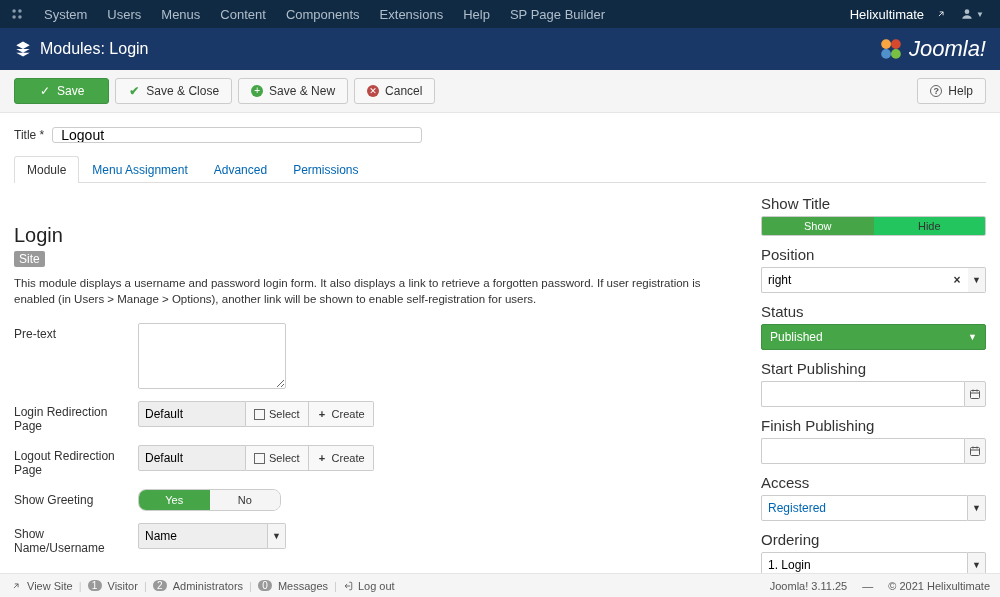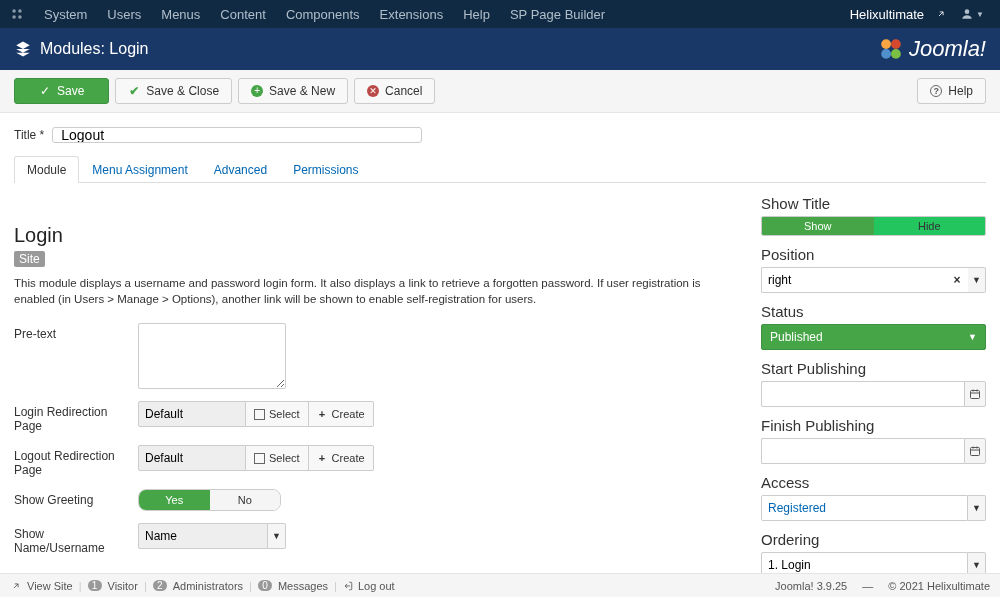--- a/index.html
+++ b/index.html
@@ -343,18 +343,18 @@
   <span class="sep">|</span>
   <span style="display:flex; align-items:center; gap:4px;">
     <span class="fico">
       <svg width="10" height="10" viewBox="0 0 24 24" fill="none" stroke="#555" stroke-width="2">
           <path d="M15 3h4a2 2 0 0 1 2 2v14a2 2 0 0 1-2 2h-4M10 17l-5-5 5-5M5 12h12"></path>
         </svg>
     </span>
     <span>Log out</span>
   </span>
   <span class="spacer"></span>
-  <span>Joomla! 3.9.25</span>
+  <span>Joomla! 3.11.25</span>
   <span>&nbsp;</span>
   <span>—</span>
   <span>&nbsp;</span>
   <span>© 2021 Helixultimate</span>
 </div>
 
 </body></html>

